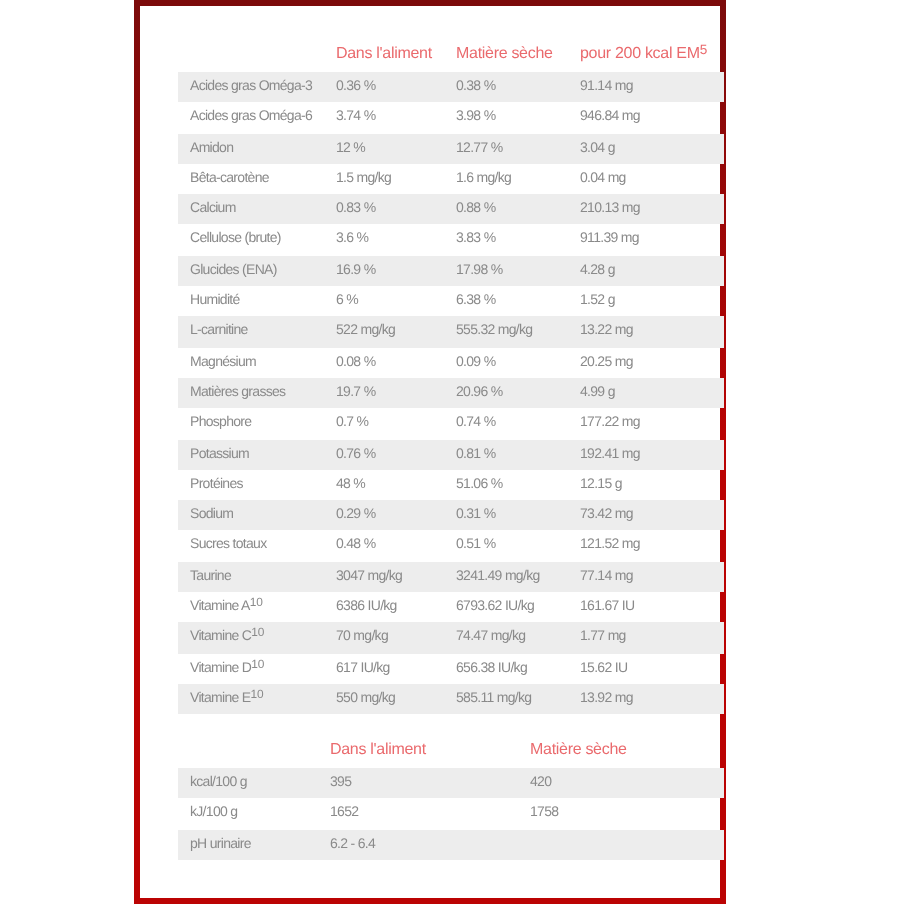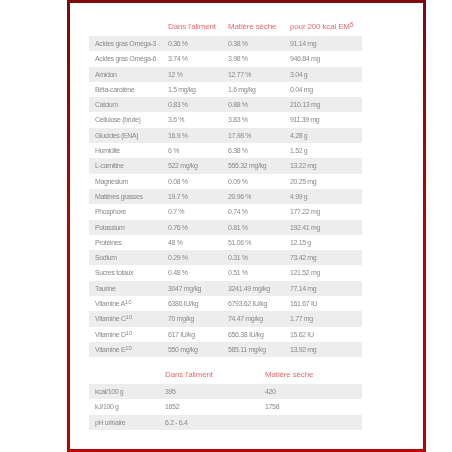--- a/index.html
+++ b/index.html
@@ -1,17 +1,17 @@
 <!DOCTYPE html>
 <html><head>
 <meta charset="utf-8">
 <style>
   html,body{margin:0;padding:0;}
   body{width:452px;height:452px;background:#ffffff;font-family:"Liberation Sans",sans-serif;overflow:hidden;}
-  #frame{position:absolute;left:67px;top:0px;width:359px;height:452px;
+  #frame{position:absolute;left:67px;top:0px;width:296px;height:452px;
          border-left:3px solid;border-right:3px solid;border-top:3px solid;border-bottom:3px solid;
          border-image:linear-gradient(#7c0b0b 0%,#ba0303 48.7%,#bb0303 100%) 1;box-sizing:border-box;background:#fff;}
   .tbl{position:absolute;left:19px;width:272.5px;}
   #t1{top:33px;}
   #t2{top:381px;}
   .hdr{position:absolute;left:19px;width:272px;height:10px;}
   #h1{top:19px;}
   #h2{top:367px;}
   .hdr span{position:absolute;color:#ea6a6d;font-size:8px;line-height:10px;white-space:nowrap;top:0;letter-spacing:-0.15px;}
   #h1 .hc2{left:79px;}

